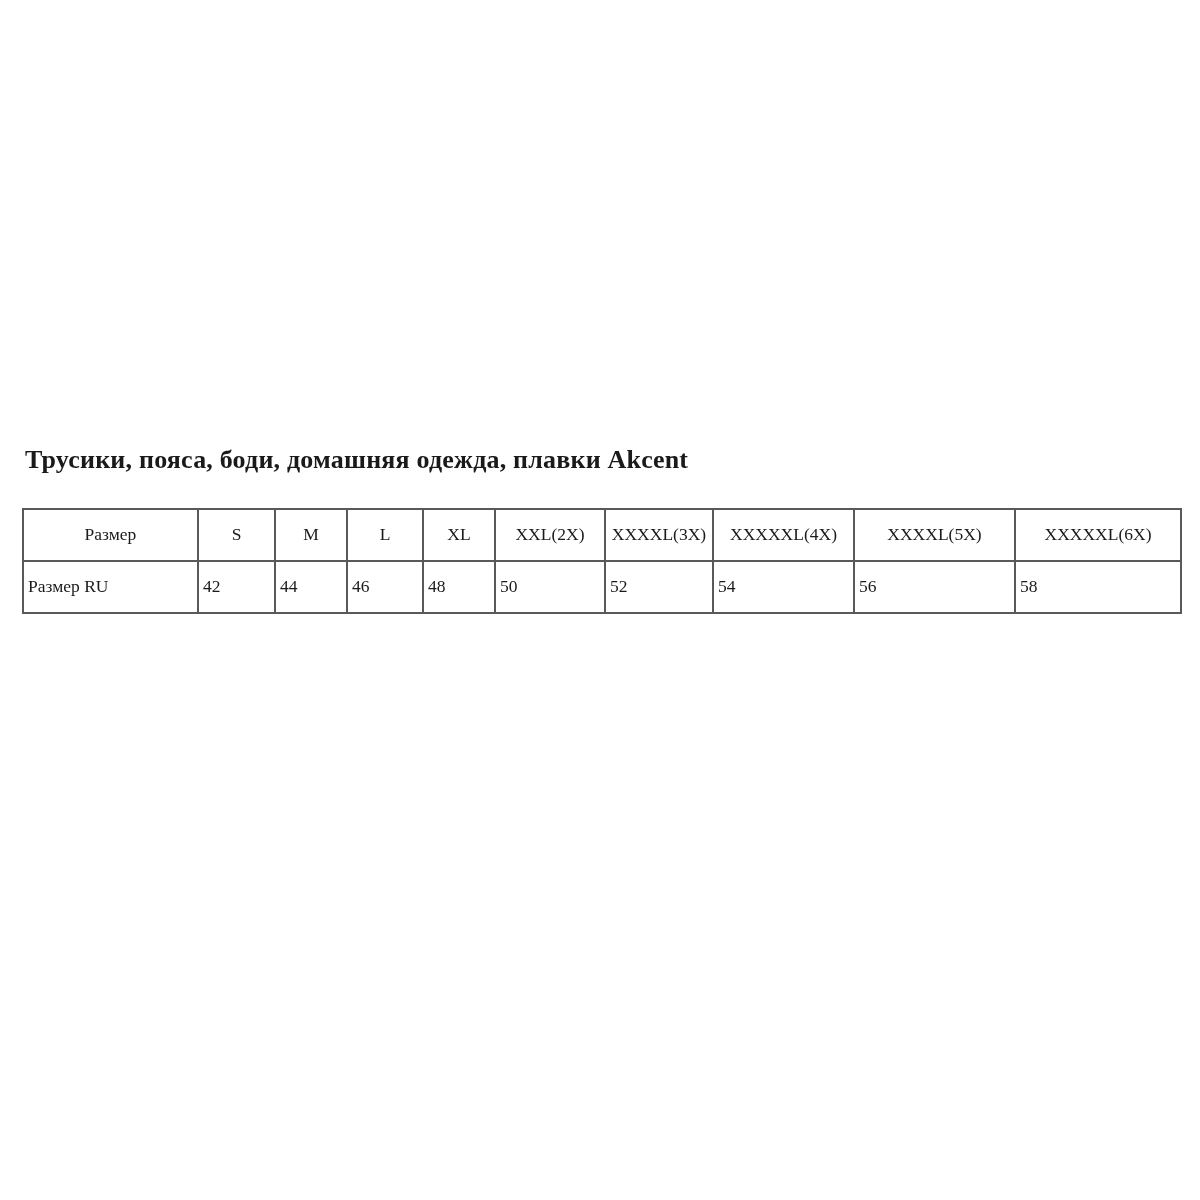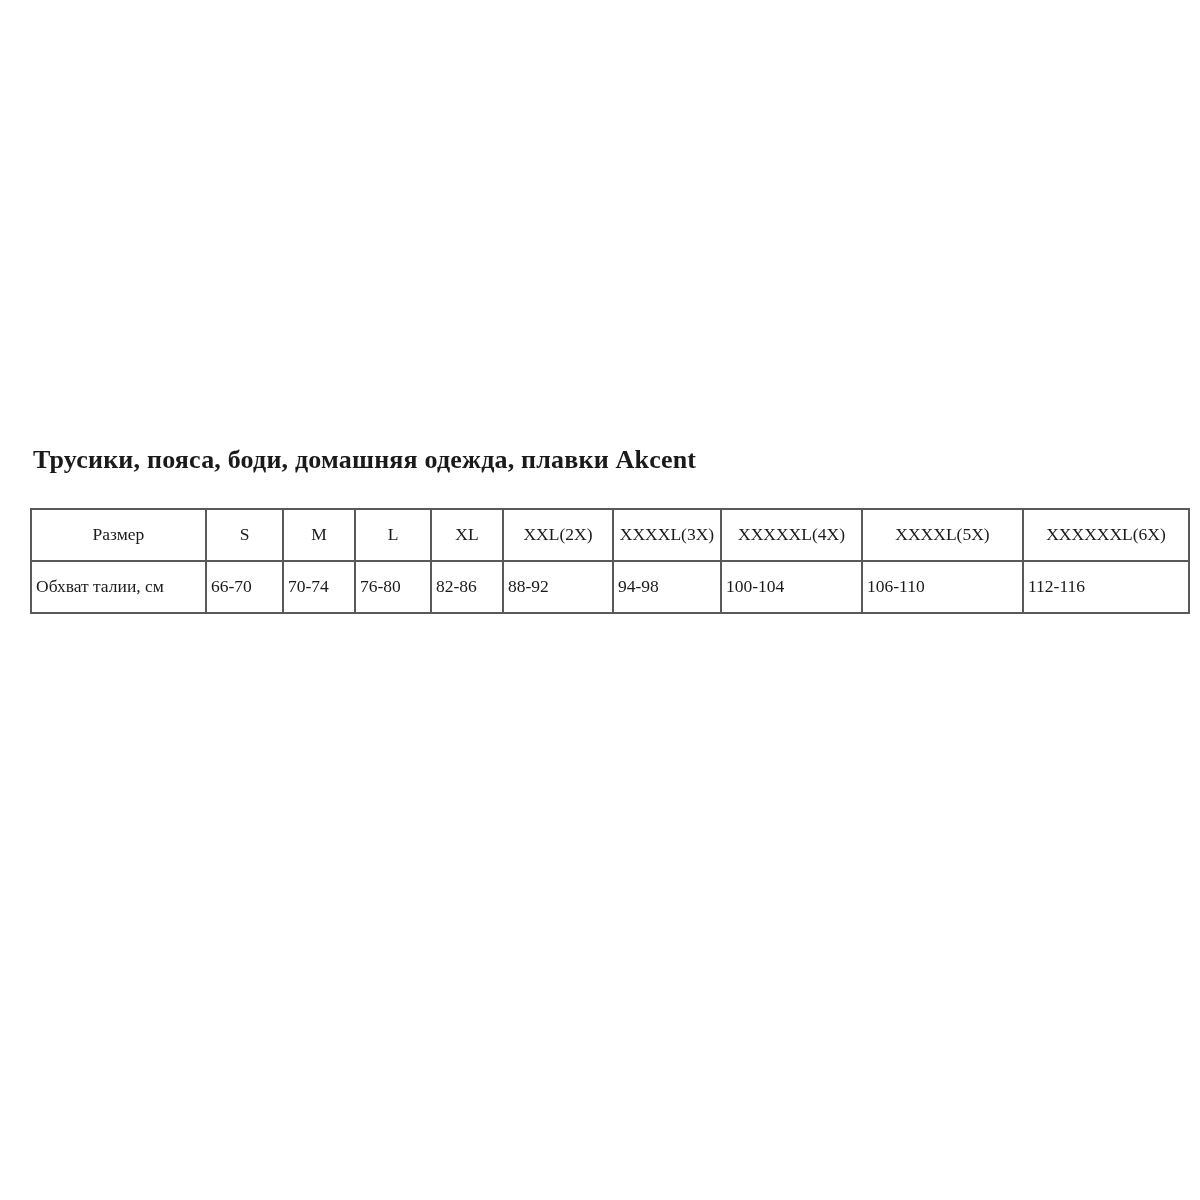--- a/index.html
+++ b/index.html
@@ -9,21 +9,21 @@
   }
   body {
     width: 1200px;
     height: 1200px;
     overflow: hidden;
     font-family: "Liberation Serif", "DejaVu Serif", serif;
     color: var(--text-color, #1a1a1a);
   }
   .page {
     box-sizing: border-box;
-    padding: 446px 20px 0 30px;
+    padding: 446px 20px 0 22px;
     font-family: Liberation Serif, serif;
   }
   .doc-title {
     margin: 0 0 0 3px;
     font-size: 26px;
     line-height: 1.1;
     font-weight: bold;
     color: var(--text-color, #1a1a1a);
     letter-spacing: 0.2px;
   }
@@ -69,31 +69,31 @@
       <tr>
           <th>Размер</th>
           <th>S</th>
           <th>M</th>
           <th>L</th>
           <th>XL</th>
           <th>XXL(2X)</th>
           <th>XXXXL(3X)</th>
           <th>XXXXXL(4X)</th>
           <th>XXXXL(5X)</th>
-          <th>XXXXXXL(6X)</th>
+          <th>XXXXXL(6X)</th>
         </tr>
     </thead>
     <tbody>
         <tr>
-          <td>Обхват талии, см</td>
-          <td>66-70</td>
-          <td>70-74</td>
-          <td>76-80</td>
-          <td>82-86</td>
-          <td>88-92</td>
-          <td>94-98</td>
-          <td>100-104</td>
-          <td>106-110</td>
-          <td>112-116</td>
+          <td>Размер RU</td>
+          <td>42</td>
+          <td>44</td>
+          <td>46</td>
+          <td>48</td>
+          <td>50</td>
+          <td>52</td>
+          <td>54</td>
+          <td>56</td>
+          <td>58</td>
         </tr>
       </tbody>
   </table>
 </div>
 
 </body></html>

